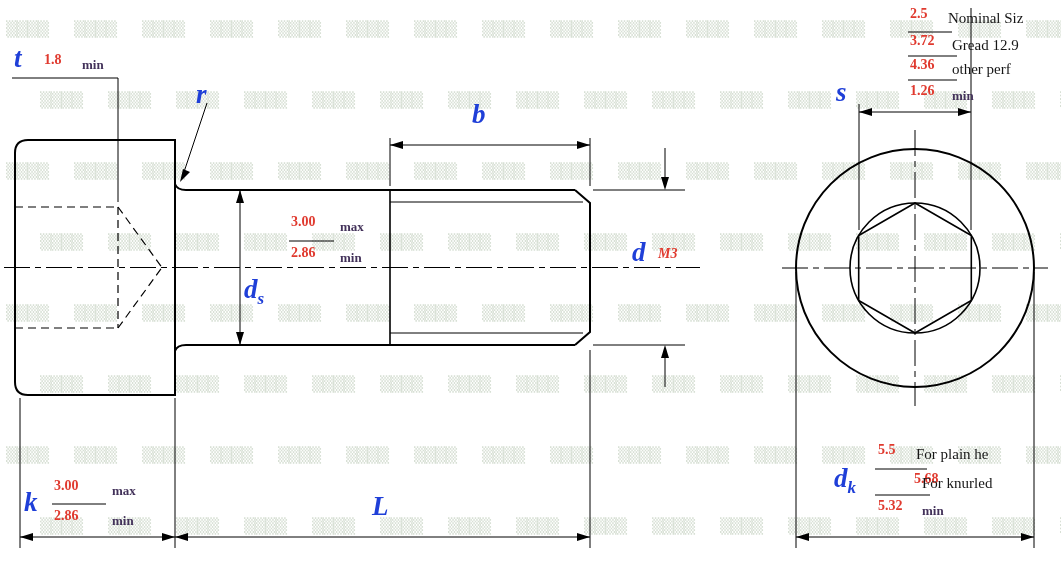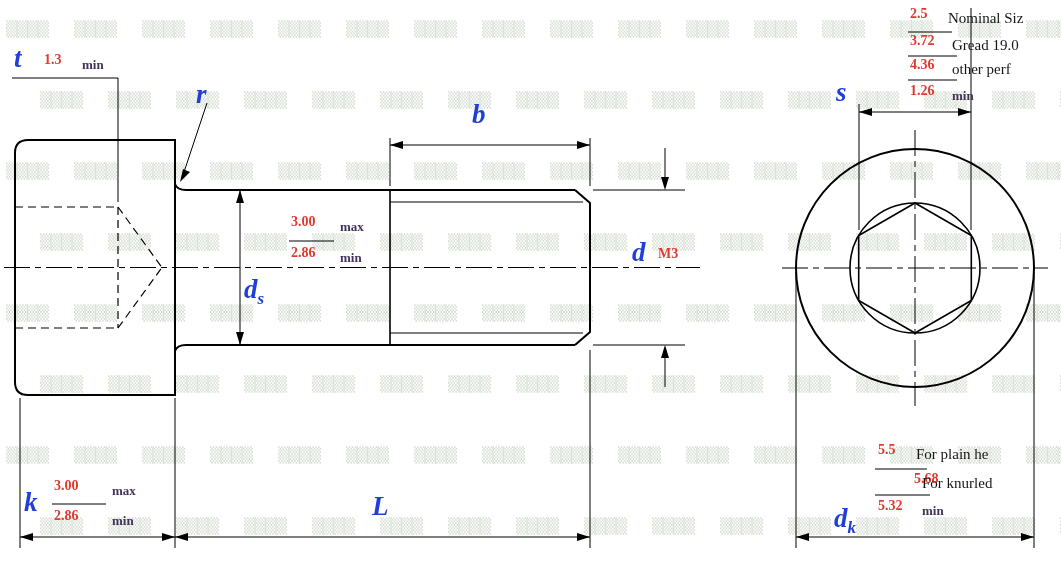--- a/index.html
+++ b/index.html
@@ -273,56 +273,56 @@
         <polygon class="arrow" points="1034,537 1021,533 1021,541"></polygon>
         <line class="thin" x1="875" y1="469" x2="927" y2="469"></line>
         <line class="thin" x1="875" y1="495" x2="930" y2="495"></line>
       </g>
     </g>
   </svg>
 
   <div class="labels">
 
     <span class="letter" style="left:14px;top:44px;">t</span>
-    <span class="value" style="left:44px;top:52px;">1.3</span>
+    <span class="value" style="left:44px;top:52px;">1.8</span>
     <span class="note" style="left:82px;top:58px;">min</span>
 
     <span class="letter" style="left:196px;top:80px;">r</span>
 
     <span class="letter" style="left:472px;top:100px;">b</span>
 
     <span class="letter" style="left:244px;top:238px;margin-top:37px;"><i>d</i><sub>s</sub></span>
     <span class="value" style="left:291px;top:214px;">3.00</span>
     <span class="note" style="left:340px;top:220px;">max</span>
     <span class="value" style="left:291px;top:245px;">2.86</span>
     <span class="note" style="left:340px;top:251px;">min</span>
 
     <span class="letter" style="left:632px;top:238px;">d</span>
-    <span class="value" style="left:658px;top:246px;">M3</span>
+    <span class="value" style="left:658px;top:246px;font-style:italic;">M3</span>
 
     <span class="letter" style="left:24px;top:488px;">k</span>
     <span class="value" style="left:54px;top:478px;">3.00</span>
     <span class="note" style="left:112px;top:484px;">max</span>
     <span class="value" style="left:54px;top:508px;">2.86</span>
     <span class="note" style="left:112px;top:514px;">min</span>
 
     <span class="letter" style="left:372px;top:492px;">L</span>
 
     <span class="value" style="left:910px;top:6px;">2.5</span>
     <span class="ann" style="left:948px;top:10px;">Nominal Siz</span>
     <span class="value" style="left:910px;top:33px;">3.72</span>
-    <span class="ann" style="left:952px;top:37px;">Gread 19.0</span>
+    <span class="ann" style="left:952px;top:37px;">Gread 12.9</span>
     <span class="value" style="left:910px;top:57px;">4.36</span>
     <span class="ann" style="left:952px;top:61px;">other perf</span>
     <span class="letter" style="left:836px;top:78px;">s</span>
     <span class="value" style="left:910px;top:83px;">1.26</span>
     <span class="note" style="left:952px;top:89px;">min</span>
 
     <span class="value" style="left:878px;top:442px;">5.5</span>
     <span class="ann" style="left:916px;top:446px;">For plain he</span>
     <span class="value" style="left:914px;top:471px;">5.68</span>
     <span class="ann" style="left:922px;top:475px;">For knurled</span>
-    <span class="letter" style="left:834px;top:504px;"><i>d</i><sub>k</sub></span>
+    <span class="letter" style="left:834px;top:464px;"><i>d</i><sub>k</sub></span>
     <span class="value" style="left:878px;top:498px;">5.32</span>
     <span class="note" style="left:922px;top:504px;">min</span>
   </div>
 
 </div>
 
 </body></html>

